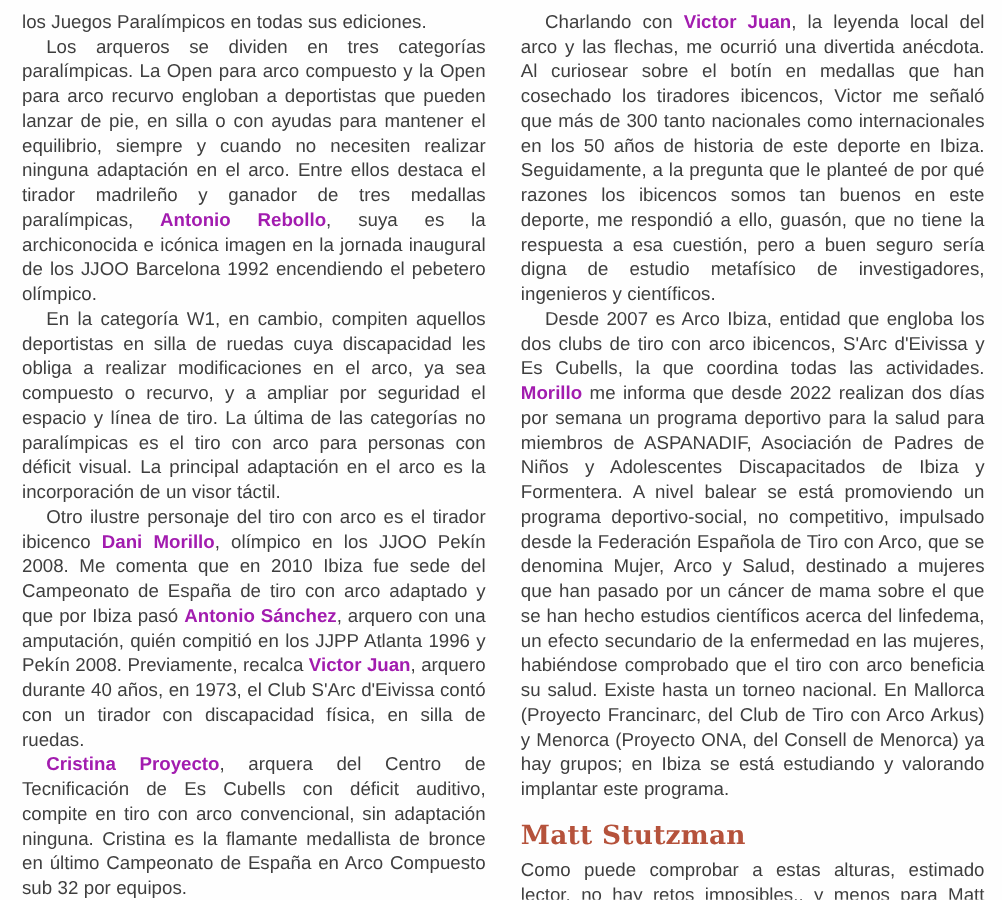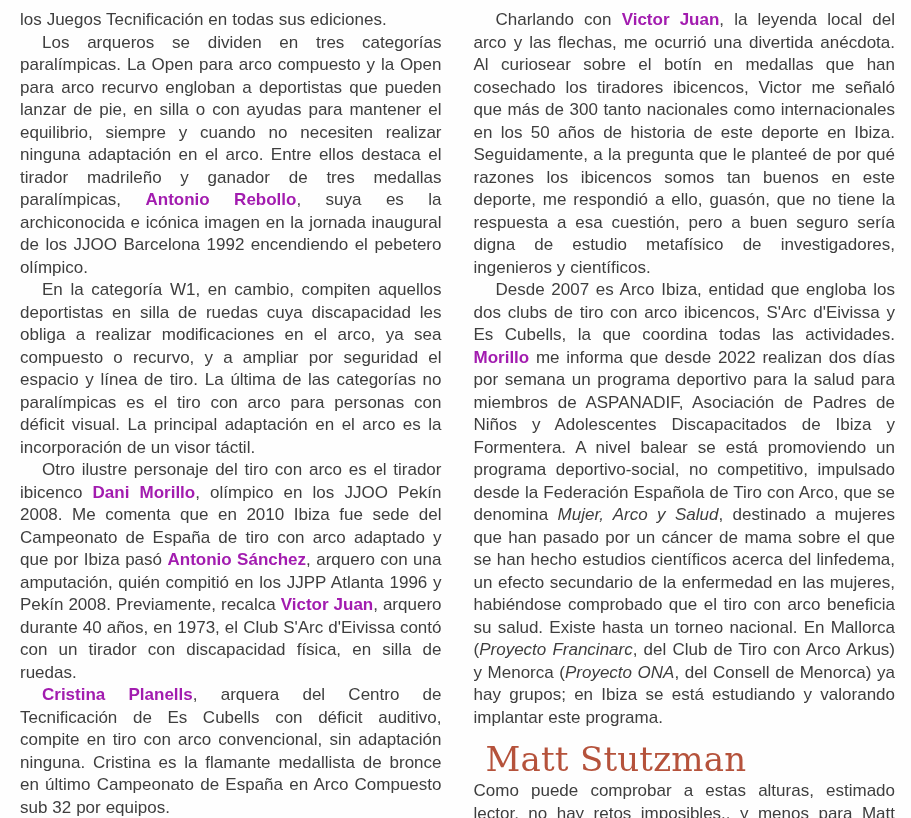--- a/index.html
+++ b/index.html
@@ -31,42 +31,42 @@
   }
   .column p {
     margin: 0;
     text-indent: 0;
   }
   .column p.indent { text-indent: 22px; }
   .run-bold {
     font-weight: 700;
     color: #a21caf;
   }
-  .run-italic { font-style: italic; }
+  .run-italic { }
   h2.section-heading {
     font-family: "DejaVu Serif", "Liberation Serif", serif;
-    font-weight: 400;
-    font-size: 34px;
+    font-weight: 700;
+    font-size: 24px;
     line-height: 30px;
     letter-spacing: 0.2px;
-    margin: 15px 0 6px 12px;
+    margin: 15px 0 6px 0;
     text-align: left;
     text-indent: 0;
   }
 </style>
 </head>
 <body>
 
 <div class="page">
   <div class="column" id="col-left">
-      <p><span>los Juegos Tecnificación en todas sus ediciones.</span></p>
+      <p><span>los Juegos Paralímpicos en todas sus ediciones.</span></p>
       <p class="indent"><span>Los arqueros se dividen en tres categorías paralímpicas. La Open para arco compuesto y la Open para arco recurvo engloban a deportistas que pueden lanzar de pie, en silla o con ayudas para mantener el equilibrio, siempre y cuando no necesiten realizar ninguna adaptación en el arco. Entre ellos destaca el tirador madrileño y ganador de tres medallas paralímpicas, </span><span class="run-bold">Antonio Rebollo</span><span>, suya es la archiconocida e icónica imagen en la jornada inaugural de los JJOO Barcelona 1992 encendiendo el pebetero olímpico.</span></p>
       <p class="indent"><span>En la categoría W1, en cambio, compiten aquellos deportistas en silla de ruedas cuya discapacidad les obliga a realizar modificaciones en el arco, ya sea compuesto o recurvo, y a ampliar por seguridad el espacio y línea de tiro. La última de las categorías no paralímpicas es el tiro con arco para personas con déficit visual. La principal adaptación en el arco es la incorporación de un visor táctil.</span></p>
       <p class="indent"><span>Otro ilustre personaje del tiro con arco es el tirador ibicenco </span><span class="run-bold">Dani Morillo</span><span>, olímpico en los JJOO Pekín 2008. Me comenta que en 2010 Ibiza fue sede del Campeonato de España de tiro con arco adaptado y que por Ibiza pasó </span><span class="run-bold">Antonio Sánchez</span><span>, arquero con una amputación, quién compitió en los JJPP Atlanta 1996 y Pekín 2008. Previamente, recalca </span><span class="run-bold">Victor Juan</span><span>, arquero durante 40 años,  en 1973, el Club S'Arc d'Eivissa contó con un tirador con discapacidad física, en silla de ruedas.</span></p>
-      <p class="indent"><span class="run-bold">Cristina Planells</span><span>, arquera del Centro de Tecnificación de Es Cubells con déficit auditivo, compite en tiro con arco convencional, sin adaptación ninguna. Cristina es la flamante medallista de bronce en último Campeonato de España en Arco Compuesto sub 32 por equipos.</span></p>
+      <p class="indent"><span class="run-bold">Cristina Proyecto</span><span>, arquera del Centro de Tecnificación de Es Cubells con déficit auditivo, compite en tiro con arco convencional, sin adaptación ninguna. Cristina es la flamante medallista de bronce en último Campeonato de España en Arco Compuesto sub 32 por equipos.</span></p>
     </div>
   <div class="column" id="col-right">
       <p class="indent"><span>Charlando con </span><span class="run-bold">Victor Juan</span><span>, la leyenda local del arco y las flechas, me ocurrió una divertida anécdota. Al curiosear sobre el botín en medallas que han cosechado los tiradores ibicencos, Victor me señaló que más de 300 tanto nacionales como internacionales en los 50 años de historia de este deporte en Ibiza. Seguidamente, a la pregunta que le planteé de por qué razones los ibicencos somos tan buenos en este deporte, me respondió a ello, guasón, que no tiene la respuesta a esa cuestión, pero a buen seguro sería digna de estudio metafísico de investigadores, ingenieros y científicos.</span></p>
       <p class="indent"><span>Desde 2007 es Arco Ibiza, entidad que engloba los dos clubs de tiro con arco ibicencos, S'Arc d'Eivissa y Es Cubells, la que coordina todas las actividades. </span><span class="run-bold">Morillo</span><span> me informa que desde 2022 realizan dos días por semana un programa deportivo para la salud para miembros de ASPANADIF, Asociación de Padres de Niños y Adolescentes Discapacitados de Ibiza y Formentera. A nivel balear se está promoviendo un programa deportivo-social, no competitivo, impulsado desde la Federación Española de Tiro con Arco, que se denomina </span><span class="run-italic">Mujer, Arco y Salud</span><span>, destinado a mujeres que han pasado por un cáncer de mama sobre el que se han hecho estudios científicos acerca del linfedema, un efecto secundario de la enfermedad en las mujeres, habiéndose comprobado que el tiro con arco beneficia su salud. Existe hasta un torneo nacional. En Mallorca (</span><span class="run-italic">Proyecto Francinarc</span><span>, del Club de Tiro con Arco Arkus)  y Menorca (</span><span class="run-italic">Proyecto ONA</span><span>, del Consell de Menorca) ya hay grupos; en Ibiza se está estudiando y valorando implantar este programa.</span></p>
       <h2 class="section-heading" style="color: rgb(181, 82, 59);">Matt Stutzman</h2>
       <p><span>Como puede comprobar a estas alturas, estimado lector, no hay retos imposibles.. y menos para Matt Stutzman (Kansas City, Estados Unidos, 1982), el prodigioso arquero norteamericano. Nacido sin brazos por una malformación genética y dado en adopción a los cuatro meses, Stutzman creció en una familia de cazadores en Iowa y siempre quiso ser como su padre y su hermano. Compitió por primera vez en 2011, nadie le</span></p>
     </div>
 </div>
 
 </body></html>

